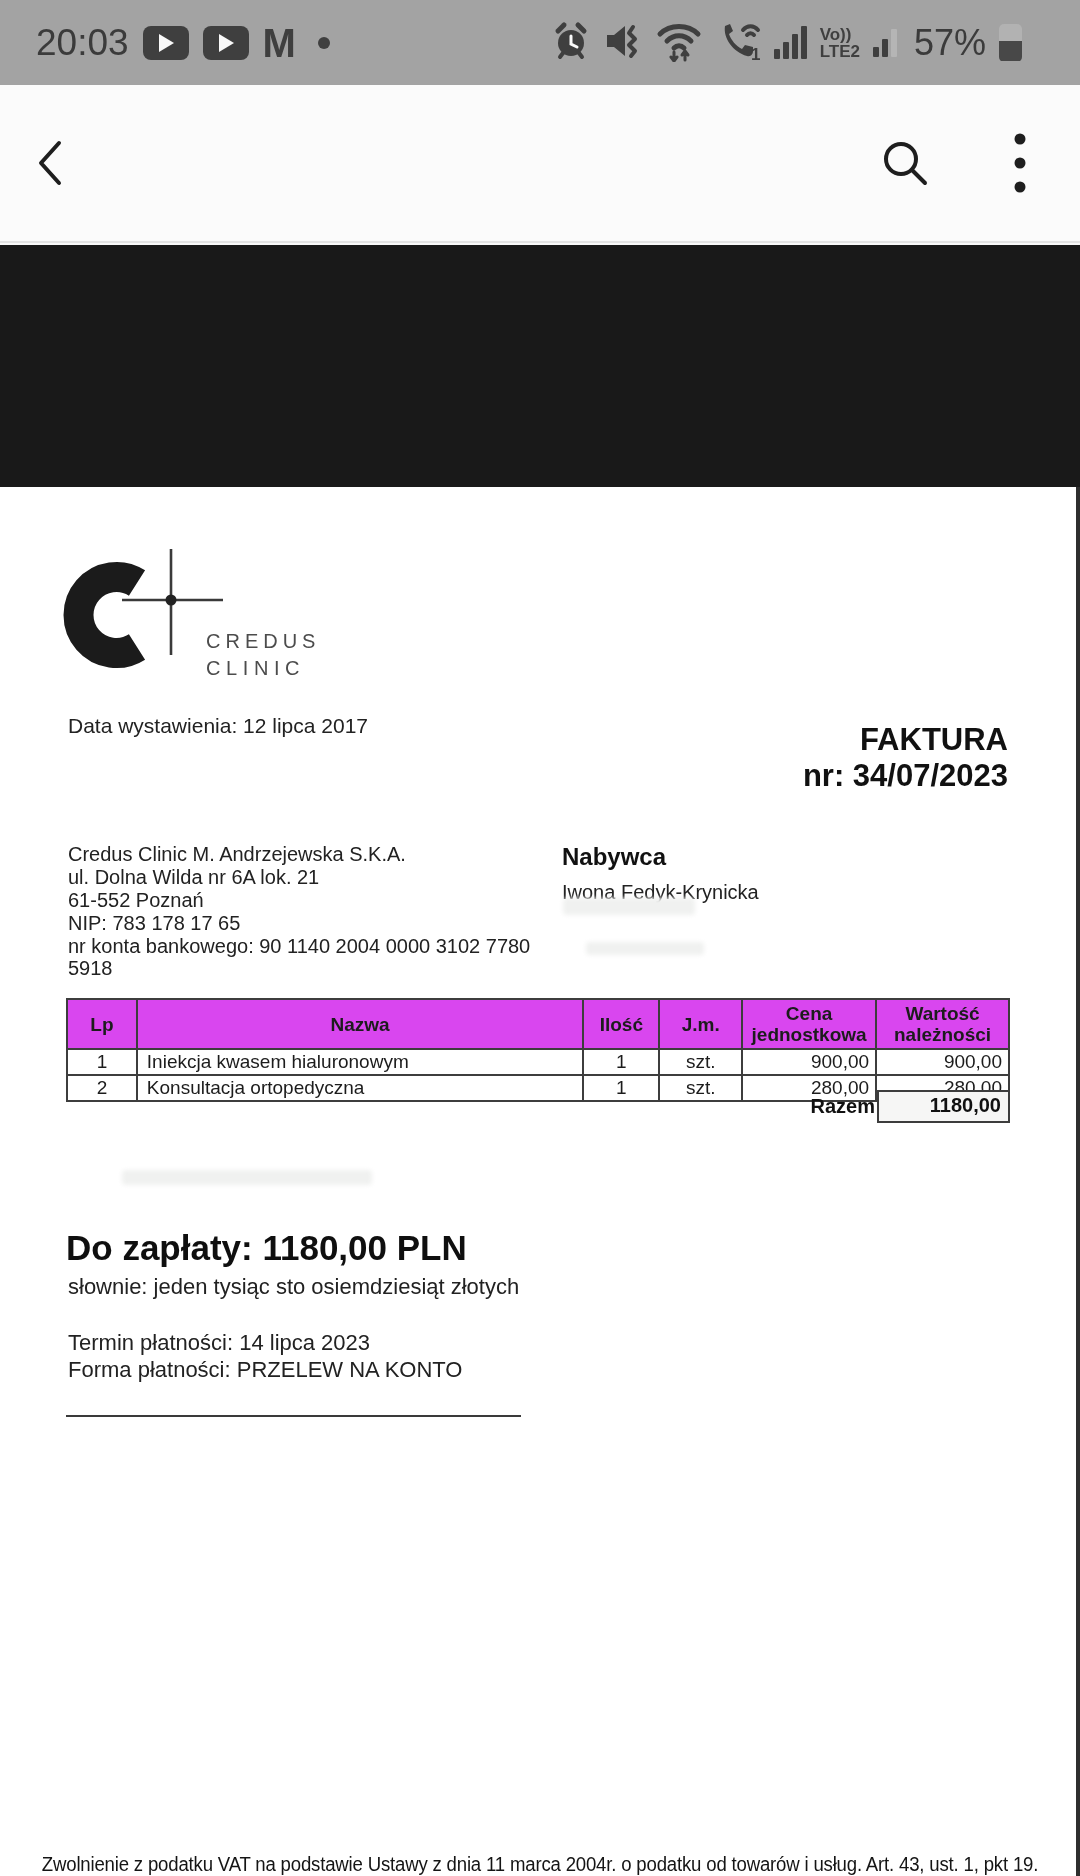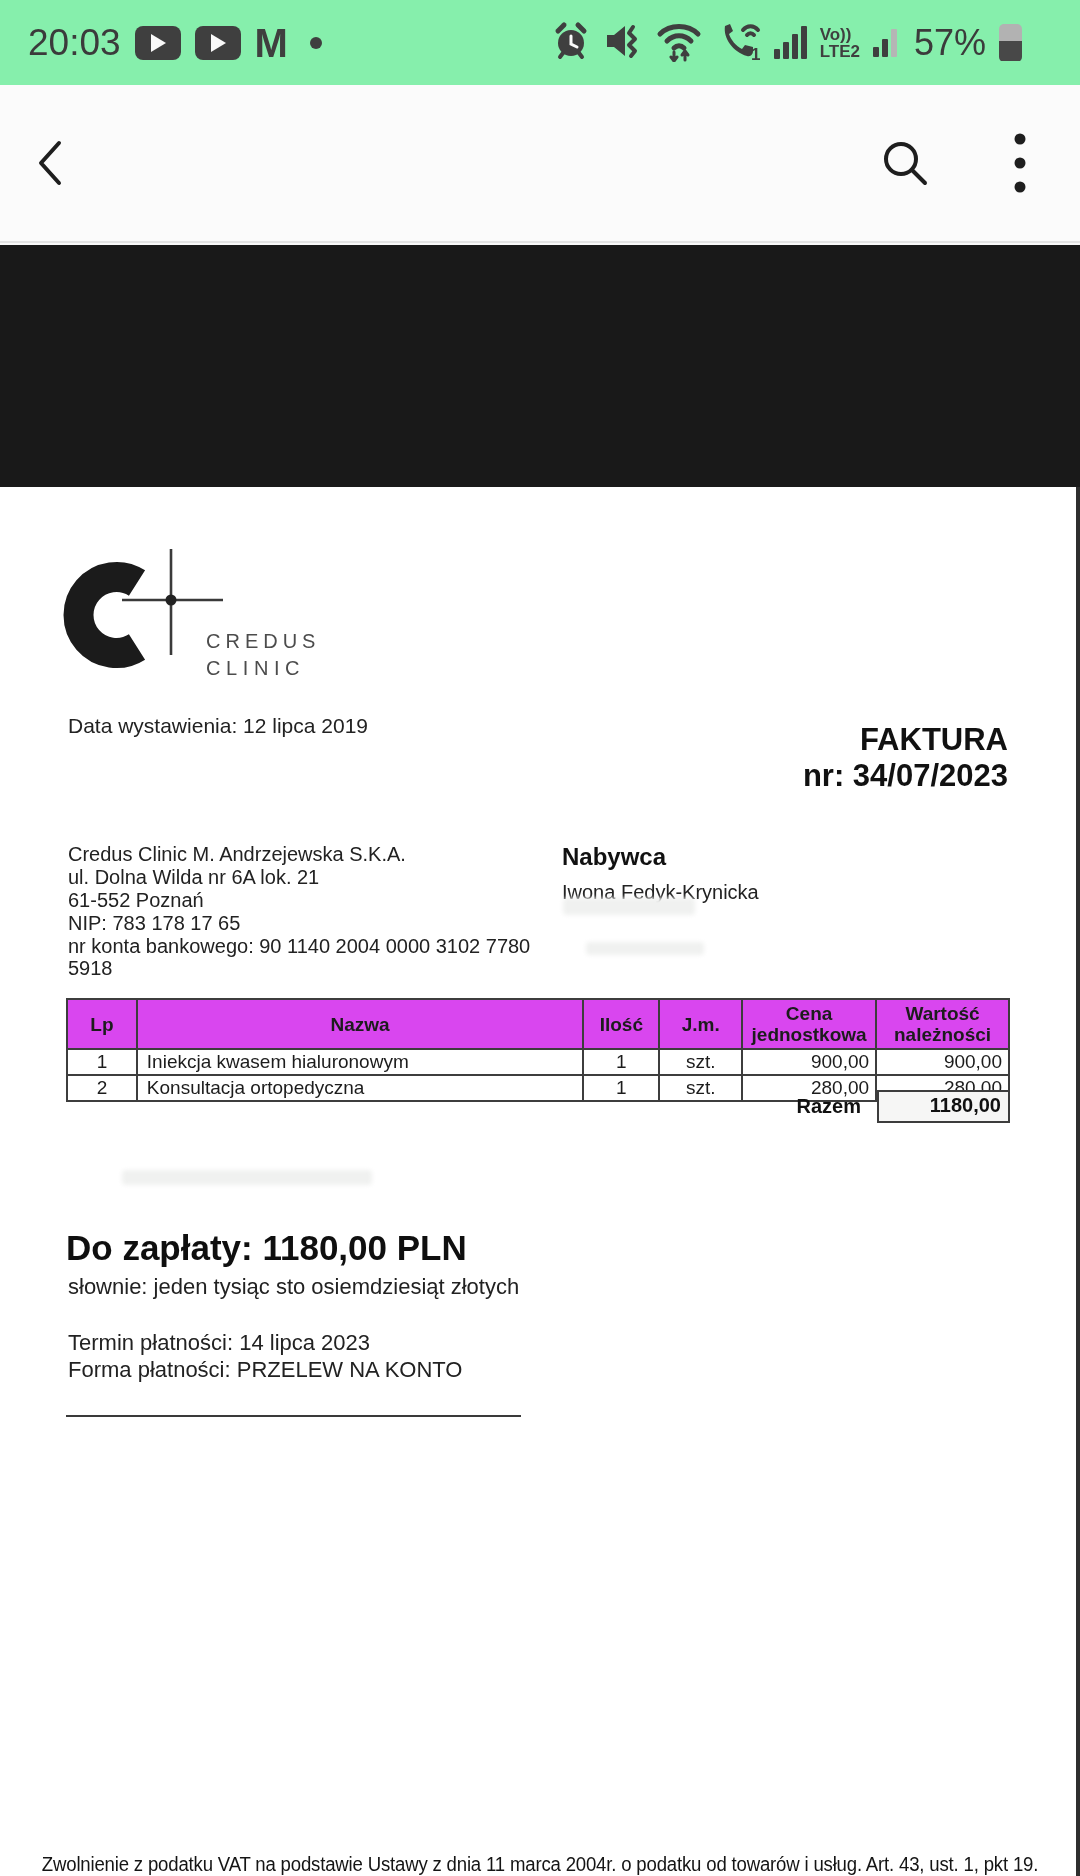--- a/index.html
+++ b/index.html
@@ -1,21 +1,21 @@
 <!DOCTYPE html>
 <html><head>
 <meta charset="utf-8">
 <style>
   * { margin:0; padding:0; box-sizing:border-box; }
   html,body { width:1080px; height:1876px; }
   body { font-family:"Liberation Sans", sans-serif; background:#f9f9f9; position:relative; overflow:hidden; }
 
   
-  .status-bar { position:absolute; left:0; top:0; width:1080px; height:85px; background:#86efac;
-    display:flex; align-items:center; justify-content:space-between; padding:0 58px 0 28px; color:#3f3f3f; }
+  .status-bar { position:absolute; left:0; top:0; width:1080px; height:85px; background:#a3a3a3;
+    display:flex; align-items:center; justify-content:space-between; padding:0 58px 0 36px; color:#3f3f3f; }
   .sb-left { display:flex; align-items:center; gap:14px; }
   .sb-right { display:flex; align-items:center; gap:13px; }
   .sb-time { font-size:37px; letter-spacing:0px; color:#3b3b3b; }
   .sb-pct { font-size:36px; color:#3b3b3b; margin-left:4px; }
   .play-badge { width:46px; height:34px; background:#3f3f3f; border-radius:8px; display:flex; align-items:center; justify-content:center; }
   .play-badge svg { display:block; }
   .gmail-m { font-size:40px; font-weight:700; color:#3f3f3f; letter-spacing:-2px; line-height:1; }
   .notif-dot { width:12px; height:12px; border-radius:50%; background:#3f3f3f; margin-left:10px; }
   .bars { display:flex; align-items:flex-end; gap:3px; }
   .bars i { display:block; width:6px; background:#3f3f3f; border-radius:1px; }
@@ -64,21 +64,21 @@
   .inv-table { position:absolute; left:66px; top:998px; width:944px; border-collapse:collapse;
     font-size:19px; color:#1c1c1c; }
   .inv-table th, .inv-table td { border:2px solid #3d3d3d; }
   .inv-table th { background:#d946ef; font-weight:700; text-align:center; padding:3px 4px; height:46px; line-height:21px; }
   .inv-table td { height:25px; padding:1px 6px; background:#fff; }
   .td-c { text-align:center; }
   .td-l { text-align:left; padding-left:9px !important; }
   .td-r { text-align:right; }
 
   .razem-row { position:absolute; left:66px; top:1090px; width:944px; height:33px; display:flex; align-items:center; }
-  .razem-label { width:811px; text-align:right; font-size:20px; font-weight:700; padding-right:16px; color:#111; }
+  .razem-label { width:811px; text-align:right; font-size:20px; font-weight:700; padding-right:2px; color:#111; }
   .razem-cell { width:133px; height:33px; border:2px solid #3d3d3d; background:#f6f6f5;
     font-size:20px; font-weight:700; text-align:right; padding:2px 7px 0 0; color:#111; }
 
   
   .amount-due { position:absolute; left:66px; top:1228px; font-size:35px; font-weight:700; color:#0f0f0f; }
   .amount-words { position:absolute; left:68px; top:1274px; font-size:22px; color:#222; }
   .pay-deadline { position:absolute; left:68px; top:1330px; font-size:22px; color:#222; }
   .pay-method { position:absolute; left:68px; top:1357px; font-size:22px; color:#222; }
 
   .sig-block { position:absolute; left:66px; top:1412px; width:455px; }
@@ -194,21 +194,21 @@
 
 <svg class="logo" width="300" height="150" viewBox="0 0 300 150">
   <path d="M 79,38 A 38,38 0 1 0 79,102" stroke="#1b1b1b" stroke-width="30" fill="none"></path>
   <line x1="113" y1="4" x2="113" y2="110" stroke="#3a3a3a" stroke-width="2.6"></line>
   <line x1="64" y1="55" x2="165" y2="55" stroke="#3a3a3a" stroke-width="2.6"></line>
   <circle cx="113" cy="55" r="5.5" fill="#222"></circle>
   <text x="148" y="103" font-size="20" letter-spacing="5" fill="#4c4c4c" font-family="Liberation Sans, sans-serif">CREDUS</text>
   <text x="148" y="130" font-size="20" letter-spacing="5.6" fill="#4c4c4c" font-family="Liberation Sans, sans-serif">CLINIC</text>
 </svg>
 
-<div class="issue-date">Data wystawienia: 12 lipca 2019</div>
+<div class="issue-date">Data wystawienia: 12 lipca 2017</div>
 
 <div class="inv-head">
   <div class="inv-title">FAKTURA</div>
   <div class="inv-number">nr: 34/07/2023</div>
 </div>
 
 <div class="party seller">
   <div class="lines">
     <div class="line">Credus Clinic M. Andrzejewska S.K.A.</div>
     <div class="line">ul. Dolna Wilda nr 6A lok. 21</div>

